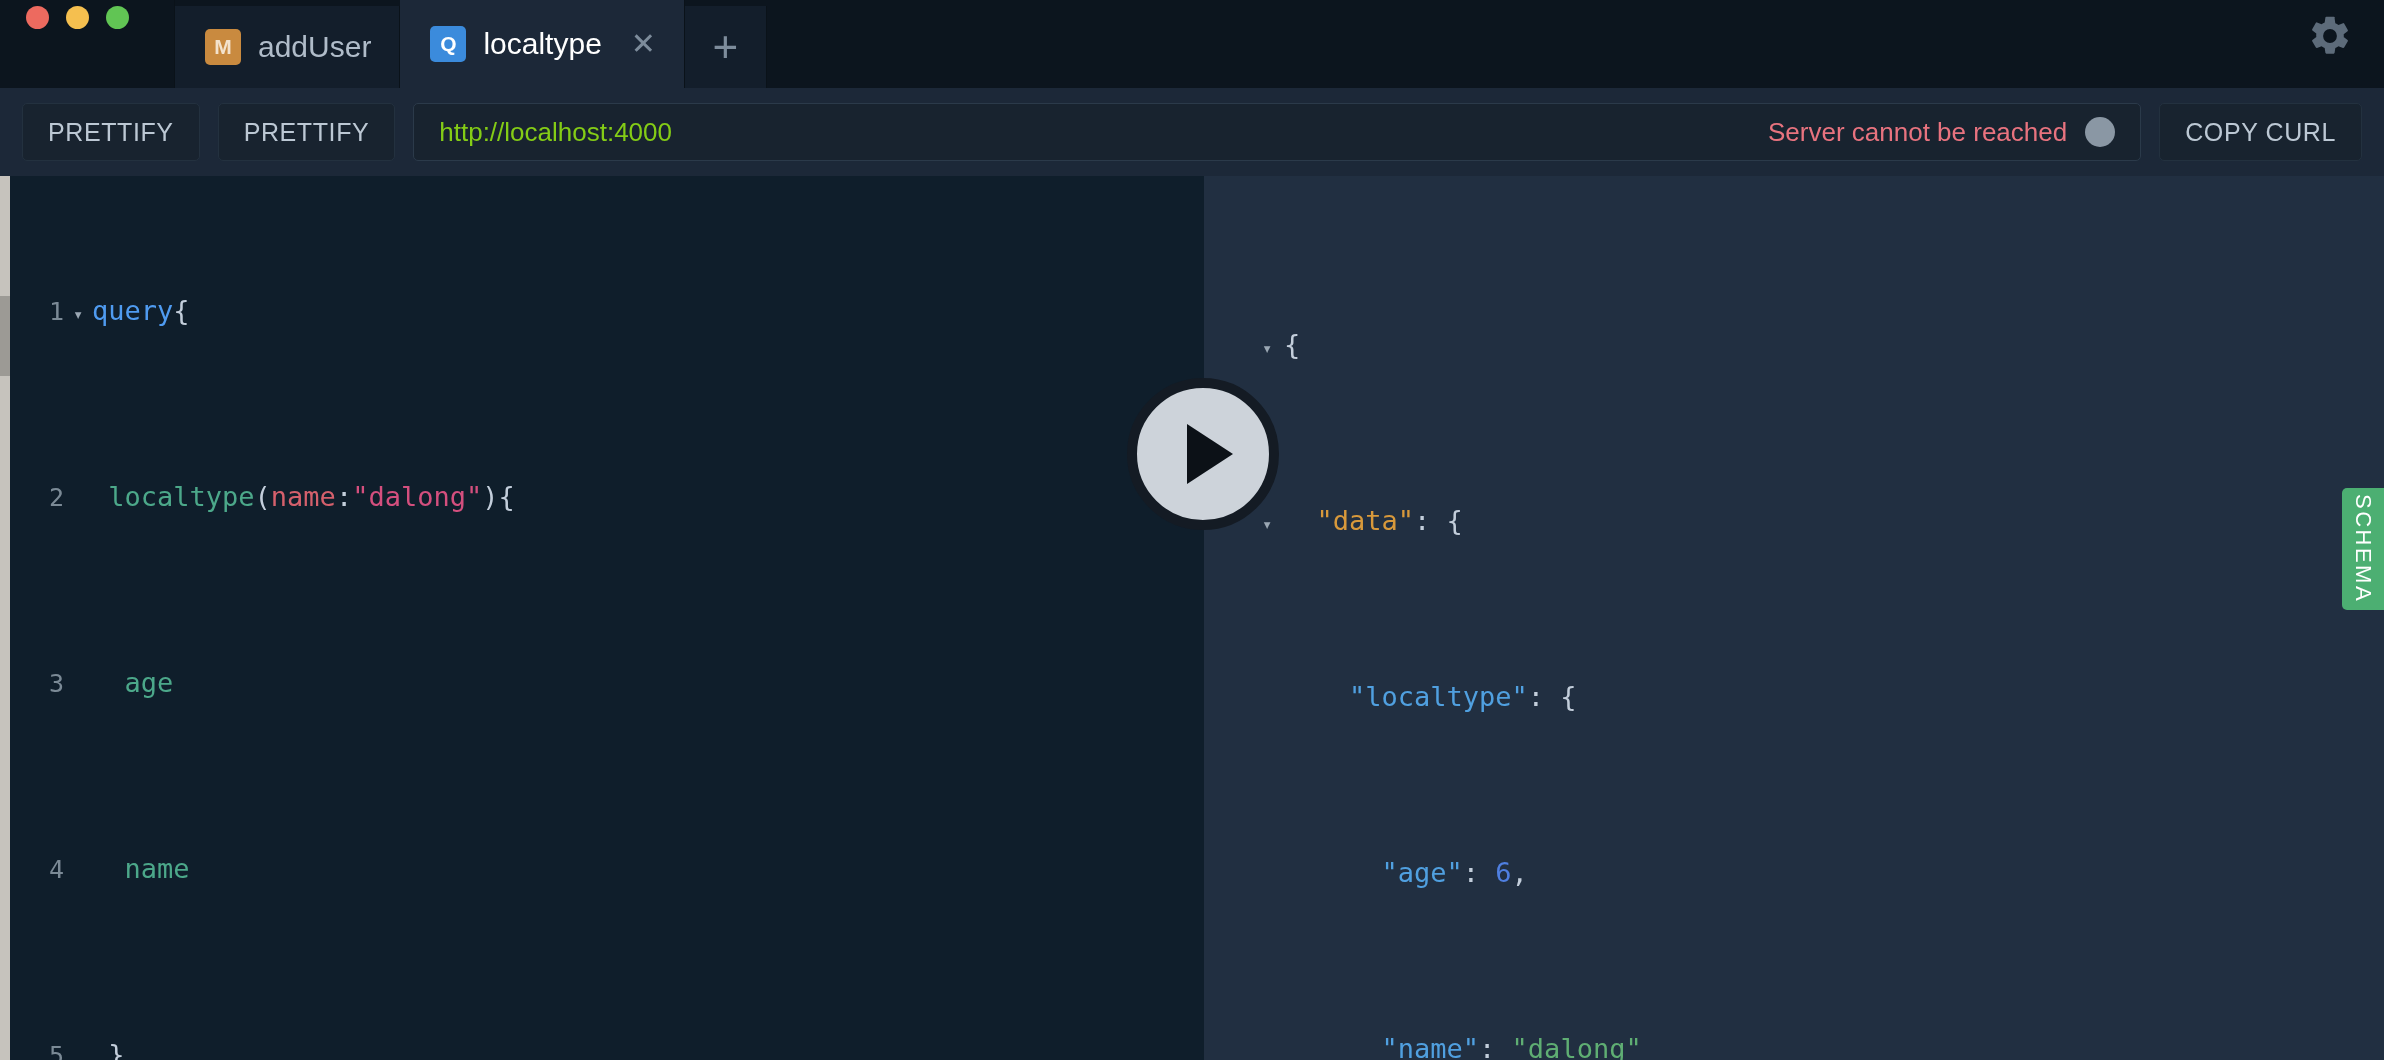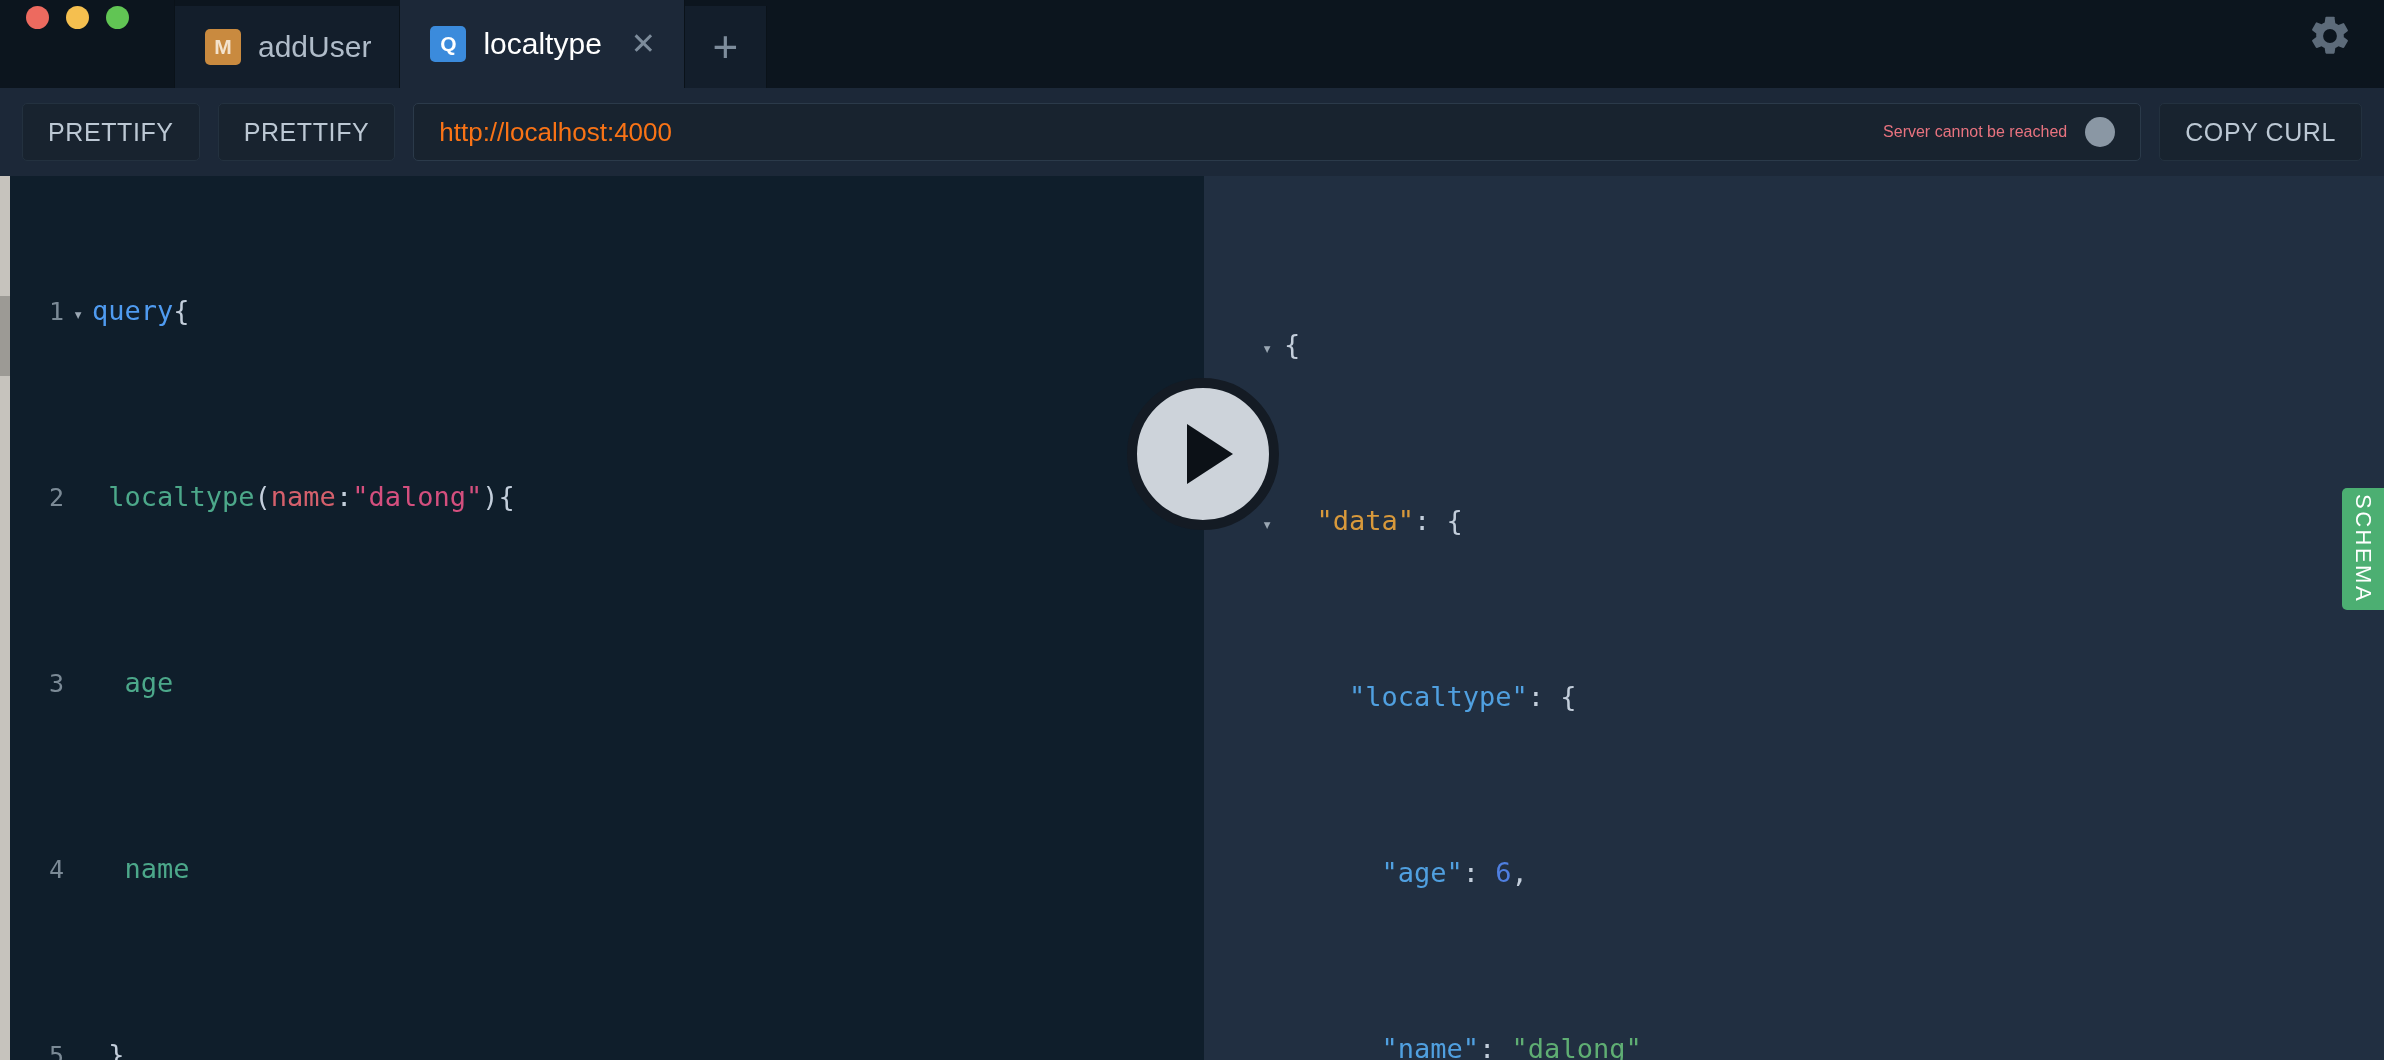--- a/index.html
+++ b/index.html
@@ -139,34 +139,34 @@
     background: #18232f;
     border: 1px solid #2b3a4a;
     border-radius: 5px;
     display: flex;
     align-items: center;
     padding: 0 25px;
     min-width: 0;
   }
   .url-text {
     font-size: 26px;
-    color: #f97316;
+    color: #84cc16;
     flex: 1;
     white-space: nowrap;
     overflow: hidden;
     font-family: "Liberation Sans", sans-serif;
   }
   .server-status {
     display: flex;
     align-items: center;
     gap: 18px;
     white-space: nowrap;
   }
   .server-status-text {
-    font-size: 16px;
+    font-size: 26px;
     color: #e8737f;
     font-family: "Liberation Sans", sans-serif;
   }
   .status-dot {
     width: 30px; height: 30px;
     border-radius: 50%;
     background: #8a97a4;
     display: block;
   }
 

